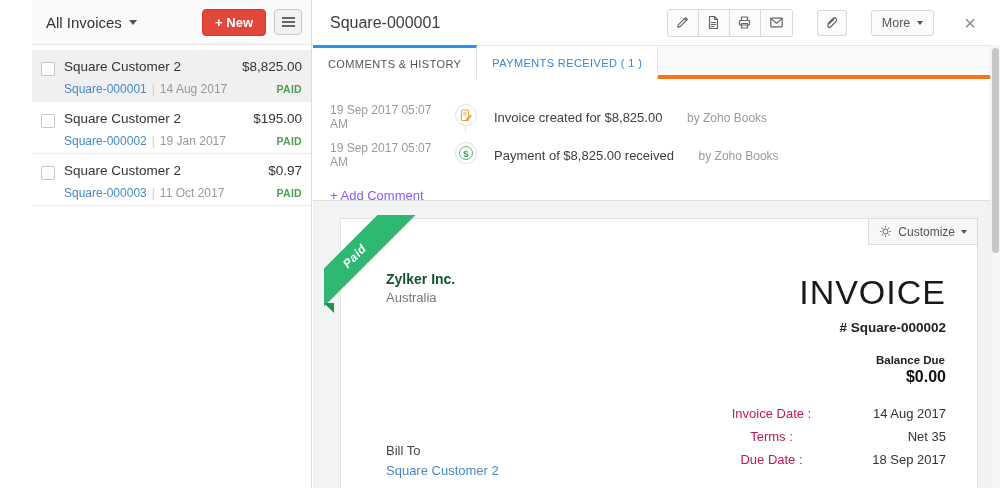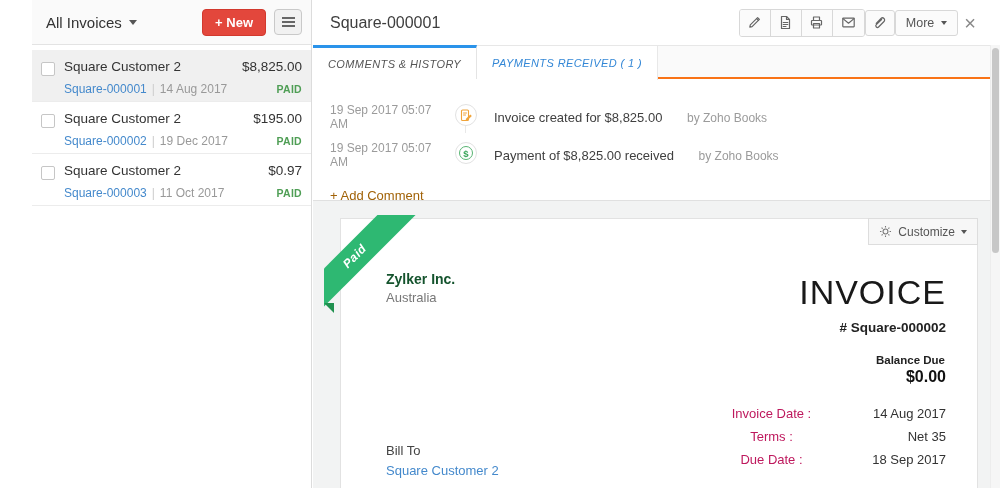--- a/index.html
+++ b/index.html
@@ -36,37 +36,37 @@
   .inv-number { font-size:12px; color:#4489cc; }
   .inv-sep { font-size:12px; color:#ccc; margin:0 5px; }
   .inv-date { font-size:12px; color:#999; }
   .inv-status { font-size:10.5px; font-weight:600; color:#4f9e55; letter-spacing:.3px; }
 
   
   .detail { position:absolute; left:313px; top:0; width:677px; height:488px; background:#fff; }
   .detail-header { height:45px; display:flex; align-items:center;
                    justify-content:space-between; padding:0 8px 0 17px; }
   .detail-title { font-size:16px; color:#3e3e3e; }
-  .toolbar { display:flex; align-items:center; gap:0; }
+  .toolbar { display:flex; align-items:center; gap:24px; }
   .btn-group { display:flex; border:1px solid #d8d8d8; border-radius:3px;
                overflow:hidden; background:#fbfbfb; }
   .icon-btn { width:31px; height:26px; display:flex; align-items:center;
               justify-content:center; border-right:1px solid #d8d8d8;
               background:#fbfbfb; cursor:pointer; }
   .btn-group .icon-btn:last-child { border-right:none; }
   .icon-btn.standalone { border:1px solid #d8d8d8; border-radius:3px; width:30px; }
   .more-btn { height:26px; background:#fbfbfb; border:1px solid #d8d8d8; border-radius:3px;
               display:flex; align-items:center; gap:7px; padding:0 10px;
               font-size:12.5px; color:#555; cursor:pointer; }
   .close-btn { font-size:20px; color:#888; padding:0 6px; line-height:1; cursor:pointer; }
   .icon-svg { stroke:#666; fill:none; stroke-width:1.2; stroke-linecap:round; stroke-linejoin:round; }
 
   .tab-bar { position:absolute; top:45px; left:0; width:677px; height:34px;
              background:#fafafa; border-top:1px solid #e7e7e7;
-             border-bottom:2px solid #f97316; display:flex;font-style:italic; }
+             border-bottom:4px solid #f97316; display:flex; }
   .tab { height:34px; display:flex; align-items:center; padding:0 15px;
          font-size:11px; letter-spacing:.4px; cursor:pointer; position:relative; z-index:1; }
   .tab-active { background:#fff; border-top:3px solid #2a93ea;
                 border-right:1px solid #e4e4e4; color:#555; margin-top:-1px; }
   .tab-inactive { background:#fff; border-right:1px solid #e8e8e8; color:#3387d6; }
 
   .history { position:absolute; top:79px; left:0; width:677px; height:121px;
              background:#fff; padding:20px 17px 0; }
   .hist-row { display:flex; align-items:center; margin-bottom:6px; position:relative; }
   .hist-time { width:118px; flex-shrink:0; font-size:12px; color:#9b9b9b; padding-top:4px; }
@@ -74,21 +74,21 @@
   .hist-icon { width:22px; height:22px; border:1px solid #e2e2e2; border-radius:50%;
                background:#fff; display:flex; align-items:center; justify-content:center;
                position:relative; z-index:1; }
   .hist-connector { position:absolute; left:135px; top:22px; width:1px; height:12px;
                     background:#e8e8e8; }
   .dollar-badge { width:14px; height:14px; border:1px solid #58b472; border-radius:50%;
                   color:#3aa55a; font-size:9.5px; font-weight:700;
                   display:flex; align-items:center; justify-content:center; }
   .hist-text { font-size:13px; color:#404040; padding-top:4px; margin-left:10px; }
   .hist-by { font-size:12px; color:#9b9b9b;padding-left:21px; }
-  .add-comment { display:inline-block; margin-top:13px; font-size:13px; color:#a16207; cursor:pointer; }
+  .add-comment { display:inline-block; margin-top:13px; font-size:13px; color:#8b5cf6; cursor:pointer; }
 
   
   .preview { position:absolute; top:200px; left:0; width:677px; height:288px;
              background:#f2f3f3; border-top:1px solid #e0e0e0; overflow:hidden; }
   .paper { position:absolute; left:27px; top:17px; width:638px; height:300px;
            background:#fff; border:1px solid #e2e2e2; }
 
   .ribbon-wrap { position:absolute; top:-4px; left:-17px; width:130px; height:130px;
                  overflow:hidden; pointer-events:none; }
   .ribbon { position:absolute; top:28px; left:-44px; width:150px; line-height:27px;
@@ -157,21 +157,21 @@
     </div>
 
     <div class="inv-row">
       <span class="inv-checkbox"></span>
       <div class="inv-line1">
         <span class="inv-customer">Square Customer 2</span>
         <span class="inv-amount">$195.00</span>
       </div>
       <div class="inv-line2">
         <span>
-          <span class="inv-number">Square-000002</span><span class="inv-sep">|</span><span class="inv-date">19 Dec 2017</span>
+          <span class="inv-number">Square-000002</span><span class="inv-sep">|</span><span class="inv-date">19 Jan 2017</span>
         </span>
         <span class="inv-status">PAID</span>
       </div>
     </div>
 
     <div class="inv-row">
       <span class="inv-checkbox"></span>
       <div class="inv-line1">
         <span class="inv-customer">Square Customer 2</span>
         <span class="inv-amount">$0.97</span>

